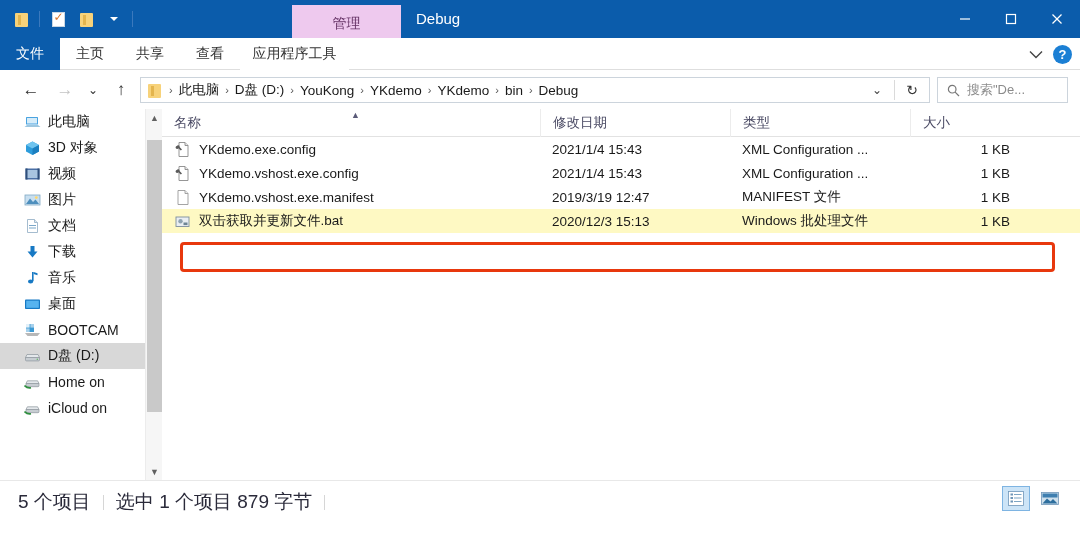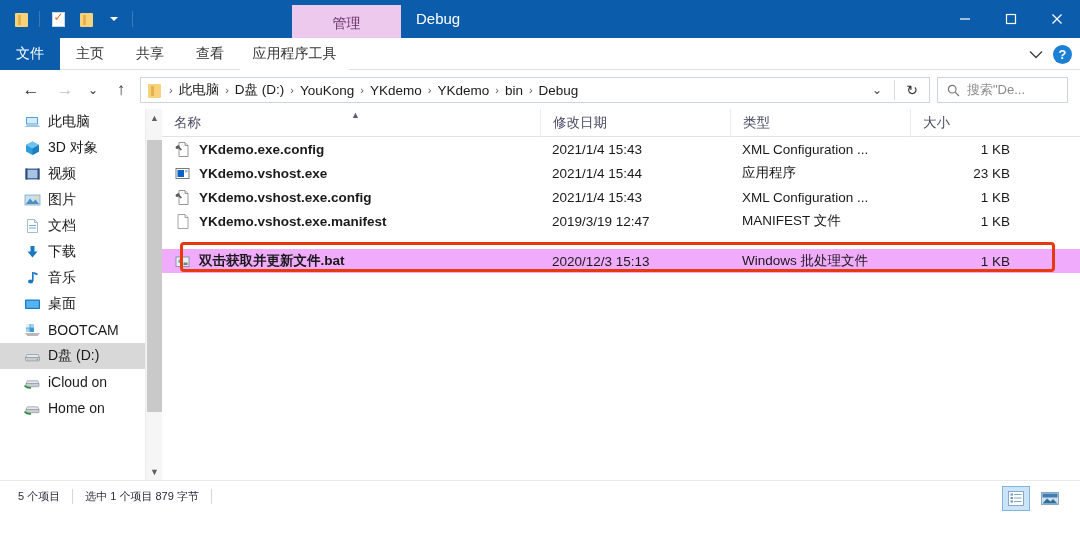--- a/index.html
+++ b/index.html
@@ -123,40 +123,40 @@
   .ch { font-size: 13.5px; color: #4a4a64; position: relative; height: 28px; display: flex; align-items: center; padding-left: 12px; }
   .ch + .ch { border-left: 1px solid #ececec; }
   .sort-caret { position: absolute; left: 50%; top: 1px; font-size: 9px; color: #5a5a78; }
   .col-name { width: 378px; }
   .col-date { width: 190px; }
   .col-type { width: 180px; }
   .col-size { width: 120px; }
 
   .rows { position: absolute; top: 28px; left: 0; width: 918px; }
   .row { height: 24px; display: flex; align-items: center; }
-  .row.selected { background: #f0abfc; margin-top: 16px; }
+  .row.selected { background: #fef9c3; }
   .cell { font-size: 13.5px; color: #1a1a1a; white-space: nowrap; overflow: hidden; }
-  .cell.name { width: 378px; display: flex; align-items: center; gap: 8px; padding-left: 12px; font-weight: bold; }
+  .cell.name { width: 378px; display: flex; align-items: center; gap: 8px; padding-left: 12px; }
   .cell.date { width: 190px; padding-left: 12px; }
   .cell.type { width: 180px; padding-left: 12px; }
   .cell.size { width: 120px; padding-right: 20px; text-align: right; }
   .ficon { width: 17px; height: 17px; flex: none; position: relative; }
 
   .redbox {
     position: absolute; left: 180px; top: 242px; width: 875px; height: 30px;
     border: 3px solid #e8380d; border-radius: 4px; pointer-events: none;
   }
 
   
   .statusbar {
     position: absolute; left: 0; bottom: 0; width: 1080px; height: 57px;
     background: #ffffff; border-top: 1px solid #e8e8e8;
   }
   .status-left { position: absolute; left: 18px; top: 8px; display: flex; align-items: center; gap: 0; }
-  .st-text { font-size: 11px; color: #2a2a3a; }
+  .st-text { font-size: 19px; color: #2a2a3a; }
   .st-div { width: 1px; height: 15px; background: #d6d6d6; margin: 0 12px; }
   .view-btns { position: absolute; right: 16px; top: 5px; display: flex; gap: 6px; align-items: center; }
   .vbtn { width: 28px; height: 25px; display: flex; align-items: center; justify-content: center; }
   .vbtn.active { background: #cce4f7; border: 1px solid #7eb4e2; }
 </style>
 </head>
 <body>
 
 <div class="window">
 
@@ -366,31 +366,31 @@
       <span class="side-label">D盘 (D:)</span>
     </div>
     <div class="side-item">
       <span class="side-icon">
         <svg width="17" height="16" viewBox="0 0 17 16">
             <path d="M2 9.5 h13 v2.2 a1 1 0 0 1 -1 1 h-11 a1 1 0 0 1 -1 -1 z" fill="#c7cdd2" stroke="#8d959c" stroke-width="0.7"></path>
             <path d="M3.4 6.8 h10.2 l1.4 2.7 h-13 z" fill="#e4e8eb" stroke="#8d959c" stroke-width="0.7"></path>
             <path d="M0.5 11.5 q3 3 6.5 2.2" stroke="#2f8f3f" stroke-width="1.6" fill="none"></path>
           </svg>
       </span>
-      <span class="side-label">iCloud on</span>
+      <span class="side-label">Home on</span>
     </div>
     <div class="side-item">
       <span class="side-icon">
         <svg width="17" height="16" viewBox="0 0 17 16">
             <path d="M2 9.5 h13 v2.2 a1 1 0 0 1 -1 1 h-11 a1 1 0 0 1 -1 -1 z" fill="#c7cdd2" stroke="#8d959c" stroke-width="0.7"></path>
             <path d="M3.4 6.8 h10.2 l1.4 2.7 h-13 z" fill="#e4e8eb" stroke="#8d959c" stroke-width="0.7"></path>
             <path d="M0.5 11.5 q3 3 6.5 2.2" stroke="#2f8f3f" stroke-width="1.6" fill="none"></path>
           </svg>
       </span>
-      <span class="side-label">Home on</span>
+      <span class="side-label">iCloud on</span>
     </div>
   </div>
 
   <div class="scrollbar">
     <div class="sb-arrow top">▲</div>
     <div class="sb-thumb"></div>
     <div class="sb-arrow bot">▼</div>
   </div>
 
   <div class="filepane">
@@ -420,35 +420,20 @@
                 <path d="M2.8 5 a1.5 1.5 0 1 0 1.6 2.2 l2.4 2.4 l1.2 -1.2 l-2.4 -2.4 a1.5 1.5 0 0 0 -2.8 -1 z" fill="#5a5a5a"></path>
               </svg>
           </span>
           <span>YKdemo.exe.config</span>
         </div>
         <div class="cell date">2021/1/4 15:43</div>
         <div class="cell type">XML Configuration ...</div>
         <div class="cell size">1 KB</div>
       </div>
 
-      <div class="row">
-        <div class="cell name">
-          <span class="ficon">
-            <svg width="17" height="17" viewBox="0 0 17 17">
-                <rect x="2" y="3.5" width="13" height="10" fill="#ffffff" stroke="#6d6d6d" stroke-width="0.9"></rect>
-                <rect x="3.5" y="5" width="6.5" height="7" fill="#0a63c6"></rect>
-                <rect x="11" y="5" width="2.5" height="2.5" fill="#9bb9d8"></rect>
-              </svg>
-          </span>
-          <span>YKdemo.vshost.exe</span>
-        </div>
-        <div class="cell date">2021/1/4 15:44</div>
-        <div class="cell type">应用程序</div>
-        <div class="cell size">23 KB</div>
-      </div>
 
       <div class="row">
         <div class="cell name">
           <span class="ficon">
             <svg width="17" height="17" viewBox="0 0 17 17">
                 <path d="M5 1.5 h6 l3 3 v11 h-9 z" fill="#ffffff" stroke="#8a8a8a" stroke-width="0.9"></path>
                 <path d="M11 1.5 v3 h3" fill="#e8e8e8" stroke="#8a8a8a" stroke-width="0.9"></path>
                 <path d="M2.8 5 a1.5 1.5 0 1 0 1.6 2.2 l2.4 2.4 l1.2 -1.2 l-2.4 -2.4 a1.5 1.5 0 0 0 -2.8 -1 z" fill="#5a5a5a"></path>
               </svg>
           </span>

